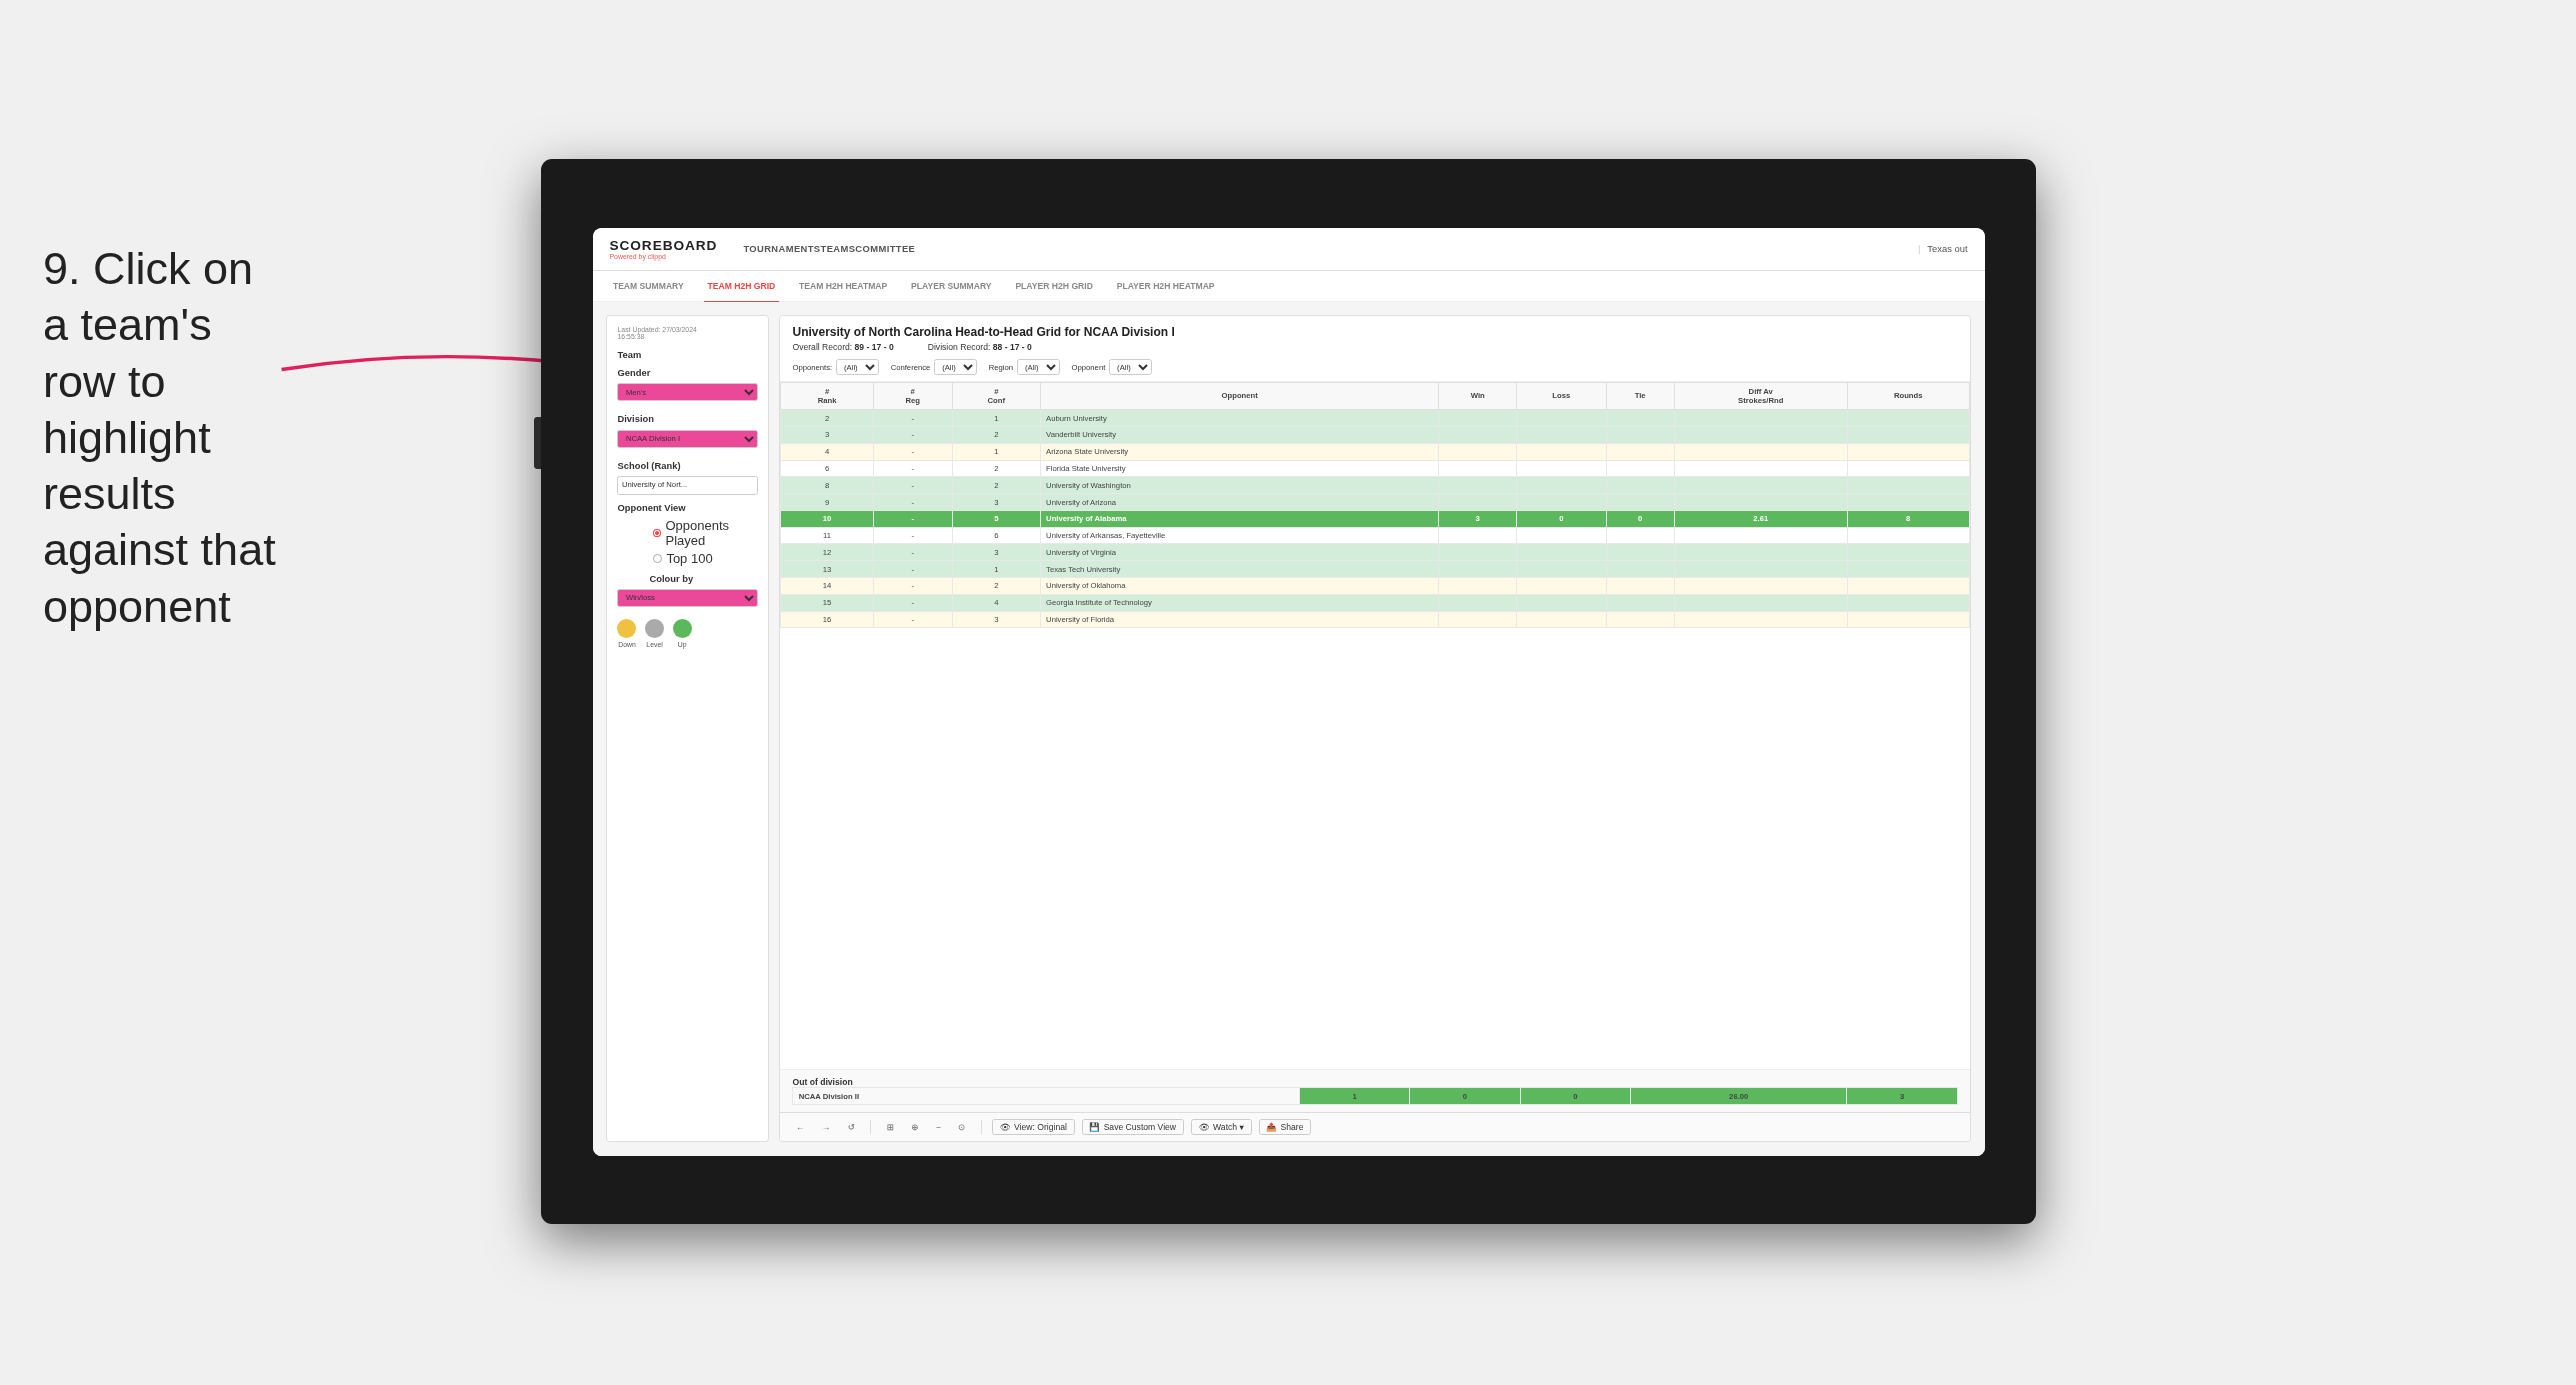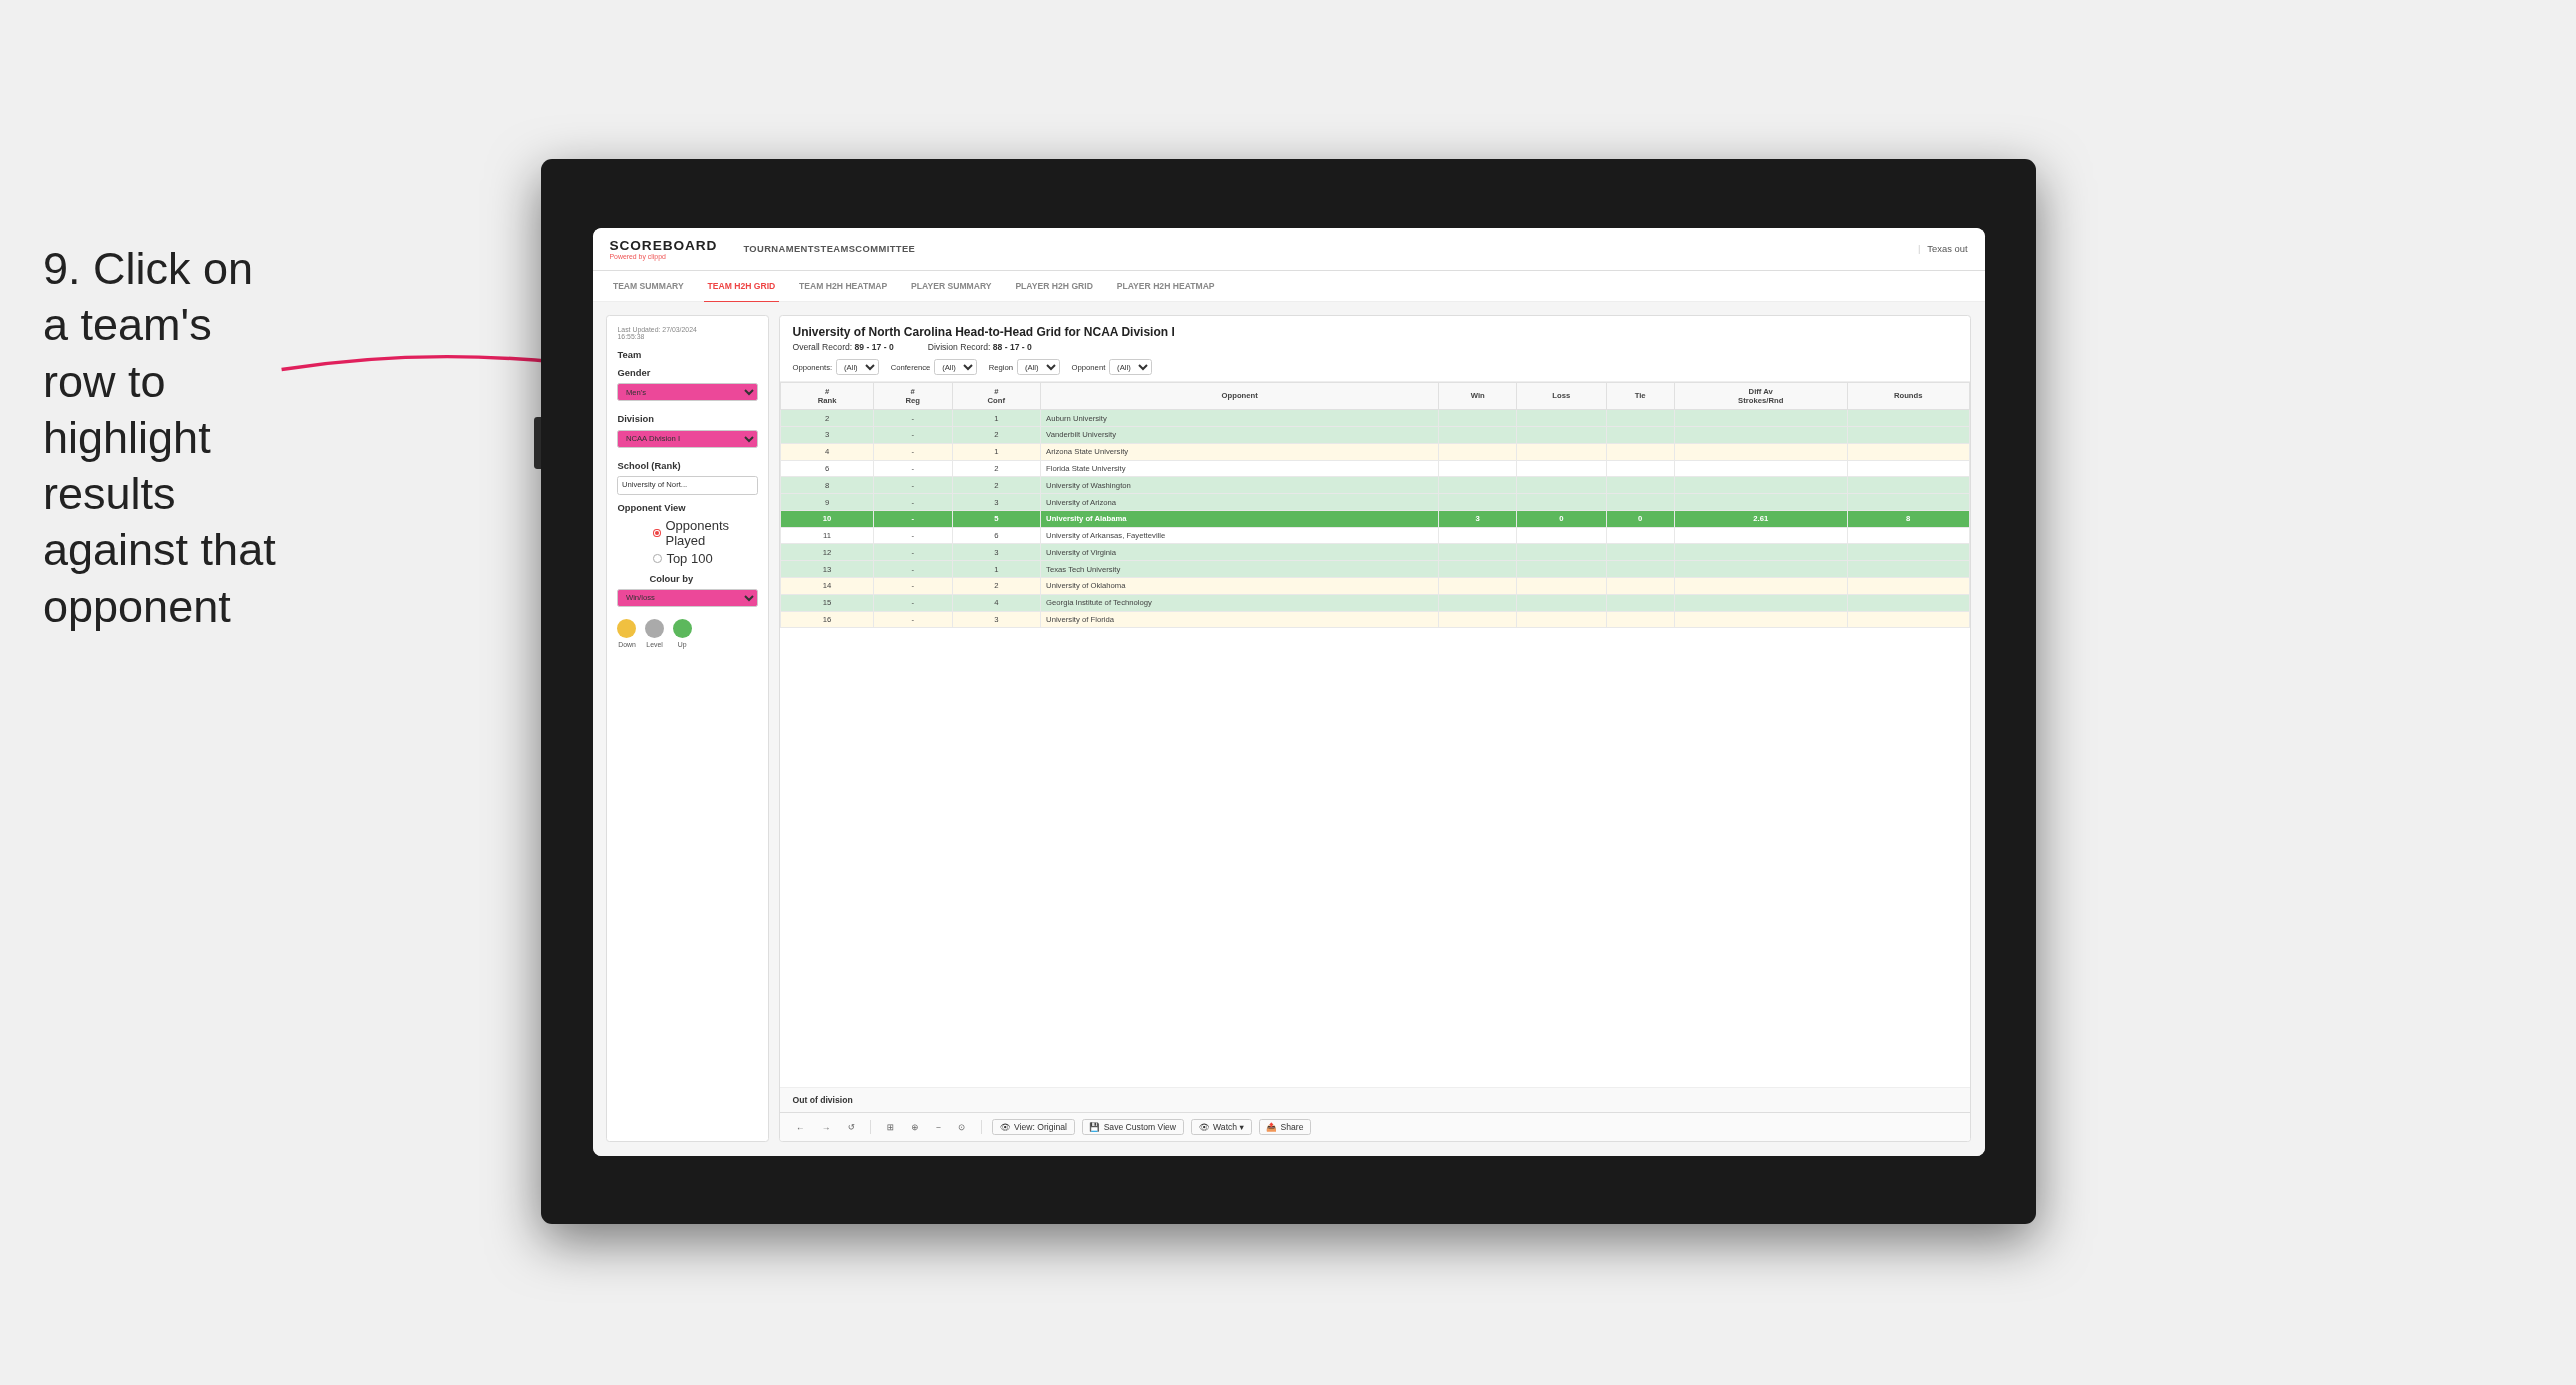--- a/index.html
+++ b/index.html
@@ -755,20 +755,32 @@
                   <td></td>
                   <td></td>
                   <td></td>
                 </tr>
               </tbody>
           </table>
         </div>
 
         <div class="out-of-division-section">
           <div>Out of division</div>
+          <table class="out-of-div-table">
+            <tbody>
+              <tr>
+                <td class="td-left">NCAA Division II</td>
+                <td class="out-of-div-green">1</td>
+                <td class="out-of-div-green">0</td>
+                <td class="out-of-div-green">0</td>
+                <td class="out-of-div-green">26.00</td>
+                <td class="out-of-div-green">3</td>
+              </tr>
+            </tbody>
+          </table>
         </div>
 
         <div class="bottom-toolbar">
           <span class="toolbar-btn">←</span>
           <span class="toolbar-btn">→</span>
           <span class="toolbar-btn">↺</span>
           <div class="toolbar-divider"></div>
           <span class="toolbar-btn">⊞</span>
           <span class="toolbar-btn">⊕</span>
           <span class="toolbar-btn">−</span>

